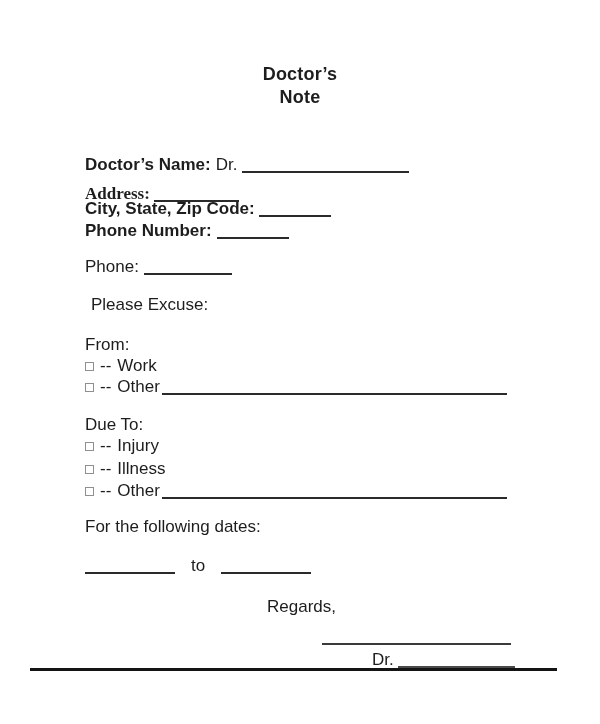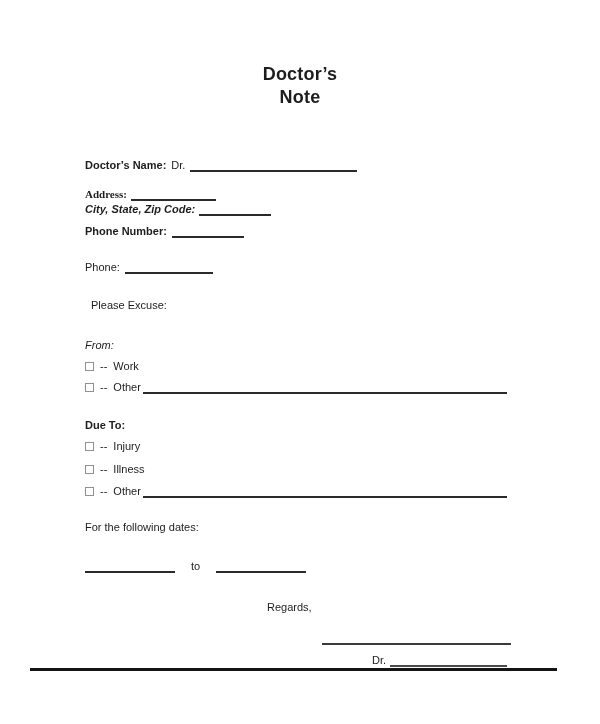--- a/index.html
+++ b/index.html
@@ -26,21 +26,21 @@
     left: 0;
     width: 100%;
     text-align: center;
     font-weight: bold;
     font-size: 18px;
     line-height: 23px;
     letter-spacing: 0.2px;
   }
   .row {
     position: absolute;
-    font-size: 11px;
+    font-size: 17px;
     line-height: 16px;
     white-space: nowrap;
   }
   .flexrow {
     display: flex;
     align-items: baseline;
   }
   .bold { font-weight: bold; }
   .blank {
     display: inline-block;
@@ -100,53 +100,53 @@
   </div>
 
   <div class="row" style="left:85px; top:157px;">
     <span class="bold">Doctor’s Name:</span><span class="ml5">Dr.</span><span class="blank ml5" style="width:167px;"></span>
   </div>
 
   <div class="row" style="left:85px; top:186px;font-family:Liberation Serif, serif;">
     <span class="bold">Address:</span><span class="blank ml4" style="width:85px;"></span>
   </div>
 
-  <div class="row" style="left:85px; top:201px;font-style:italic;">
+  <div class="row" style="left:85px; top:201px;">
     <span class="bold">City, State, Zip Code:</span><span class="blank ml4" style="width:72px;"></span>
   </div>
 
   <div class="row" style="left:85px; top:223px;">
     <span class="bold">Phone Number:</span><span class="blank ml5" style="width:72px;"></span>
   </div>
 
   <div class="row" style="left:85px; top:259px;">
     <span>Phone:</span><span class="blank ml5" style="width:88px;"></span>
   </div>
 
   <div class="row flexrow" style="left:85px; top:297px; width:422px;flex-direction:column;">
     <span>Please Excuse:</span>
       <span class="fill ml6"></span>
   </div>
 
-  <div class="row" style="left:85px; top:337px;font-style:italic;">From:</div>
+  <div class="row" style="left:85px; top:337px;">From:</div>
 
   <div class="row flexrow" style="left:85px; top:358px;">
     <span class="cb"></span>
       <span class="dash">--</span>
       <span class="cb-label">Work</span>
   </div>
 
   <div class="row flexrow" style="left:85px; top:379px; width:422px;">
     <span class="cb"></span>
       <span class="dash">--</span>
       <span class="cb-label">Other</span>
       <span class="fill"></span>
   </div>
 
-  <div class="row" style="left:85px; top:417px;font-weight:bold;">Due To:</div>
+  <div class="row" style="left:85px; top:417px;">Due To:</div>
 
   <div class="row flexrow" style="left:85px; top:438px;">
     <span class="cb"></span>
       <span class="dash">--</span>
       <span class="cb-label">Injury</span>
   </div>
 
   <div class="row flexrow" style="left:85px; top:461px;">
     <span class="cb"></span>
       <span class="dash">--</span>

